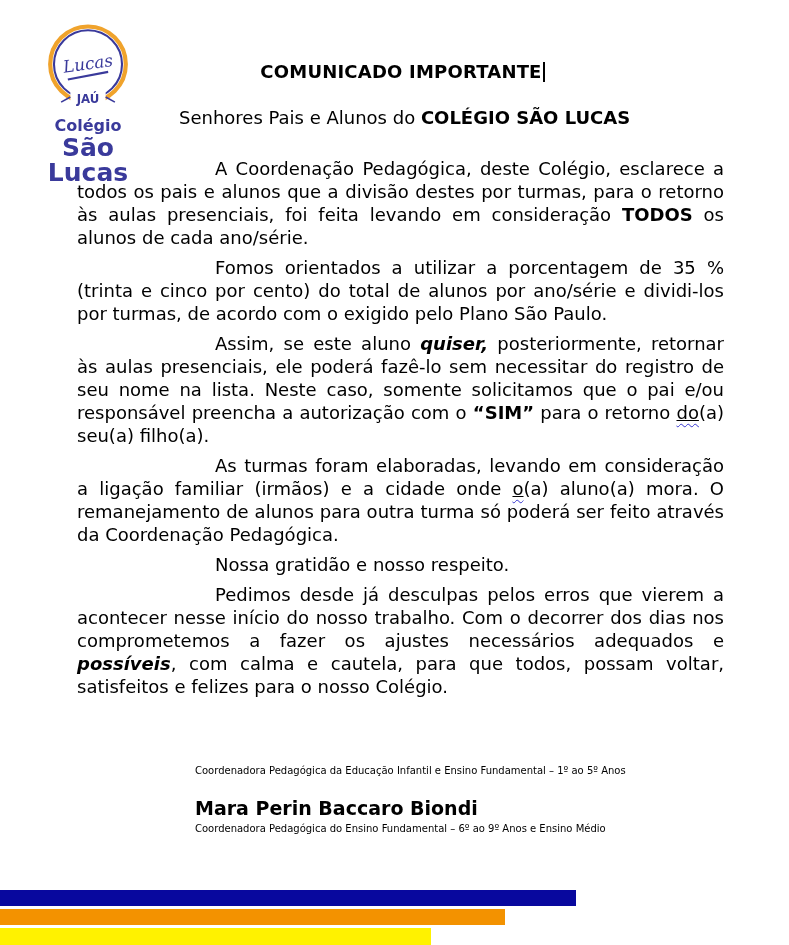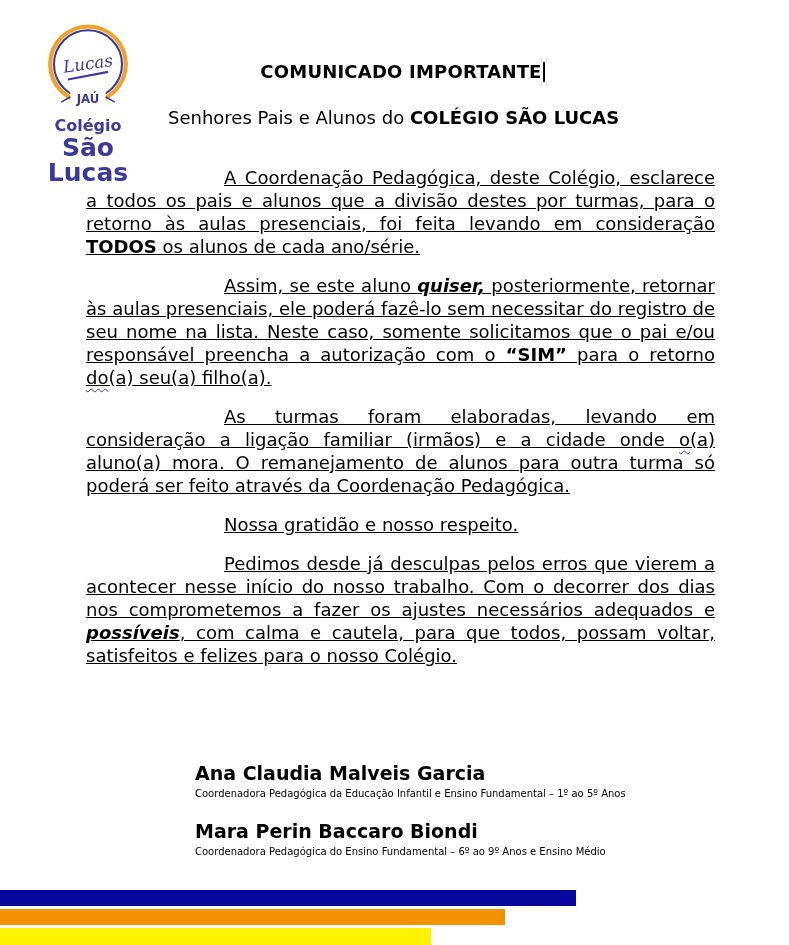--- a/index.html
+++ b/index.html
@@ -16,27 +16,27 @@
   .logo svg{display:block;margin:0 auto;}
   .logo-colegio{font-weight:bold;font-size:16px;margin-top:8px;}
   .logo-saolucas{font-weight:bold;font-size:25px;margin-top:1px;letter-spacing:0px;}
   
   .title{
     position:absolute;top:61px;left:8px;width:100%;
     text-align:center;font-weight:bold;font-size:18px;letter-spacing:.2px;
   }
   .cursor{display:inline-block;width:2px;height:20px;background:#000;vertical-align:text-bottom;margin-left:1px;}
   
-  .salutation{position:absolute;top:107px;left:168px;font-size:18px;}
+  .salutation{position:absolute;top:107px;left:179px;font-size:18px;}
   
   .body-text{
     position:absolute;top:150px;left:70px;width:661px;
     font-size:18px;line-height:23px;text-align:justify;
   }
-  .para{margin:16px;text-indent:138px;text-decoration:underline;}
+  .para{margin:7px;text-indent:138px;}
   .u-solid{text-decoration:underline;text-decoration-thickness:1px;}
   .u-wavy{text-decoration:underline wavy #3535cf;text-decoration-thickness:1px;text-underline-offset:4px;}
   
   .signatures{position:absolute;top:762px;left:195px;}
   .sig{margin-bottom:21px;}
   .sig-name{font-weight:bold;font-size:19px;line-height:1.2;}
   .sig-role{font-size:10px;margin-top:3px;}
   
   .bar{position:absolute;left:0;height:16px;}
   .bar-blue{top:890px;width:576px;}
@@ -65,29 +65,29 @@
   <div class="title">
     <span>COMUNICADO IMPORTANTE</span><span class="cursor"></span>
   </div>
 
   <div class="salutation">
     <span>Senhores Pais e Alunos do </span><b>COLÉGIO SÃO LUCAS</b>
   </div>
 
   <div class="body-text" id="body-text">
       <p class="para"><span>A Coordenação Pedagógica, deste Colégio, esclarece a todos os pais e alunos que a divisão destes por turmas, para o retorno às aulas presenciais, foi feita levando em consideração </span><span style="font-weight: bold;">TODOS</span><span> os alunos de cada ano/série.</span></p>
+      <p class="para"><span>Fomos orientados a utilizar a porcentagem de 35 % (trinta e cinco por cento) do total de alunos por ano/série e dividi-los por turmas, de acordo com o exigido pelo Plano São Paulo.</span></p>
       <p class="para"><span>Assim, se este aluno </span><span style="font-weight: bold; font-style: italic;">quiser,</span><span> posteriormente, retornar às aulas presenciais, ele poderá fazê-lo sem necessitar do registro de seu nome na lista. Neste caso, somente solicitamos que o pai e/ou responsável preencha a autorização com o </span><span style="font-weight: bold;">“SIM”</span><span> para o retorno </span><span class="u-solid"><span class="u-wavy">do</span></span><span>(a) seu(a) filho(a).</span></p>
       <p class="para"><span>As turmas foram elaboradas, levando em consideração a ligação familiar (irmãos) e a cidade onde </span><span class="u-solid"><span class="u-wavy">o</span></span><span>(a) aluno(a) mora. O remanejamento de alunos para outra turma só poderá ser feito através da Coordenação Pedagógica.</span></p>
       <p class="para"><span>Nossa gratidão e nosso respeito.</span></p>
       <p class="para"><span>Pedimos desde já desculpas pelos erros que vierem a acontecer nesse início do nosso trabalho. Com o decorrer dos dias nos comprometemos a fazer os ajustes necessários adequados e </span><span style="font-weight: bold; font-style: italic;">possíveis</span><span>, com calma e cautela, para que todos, possam voltar, satisfeitos e felizes para o nosso Colégio.</span></p>
     </div>
 
   <div class="signatures" id="signatures">
       <div class="sig">
-        <div class="sig-name">Ana Claudia Malveis Garcia</div>
         <div class="sig-role">Coordenadora Pedagógica da Educação Infantil e Ensino Fundamental – 1º ao 5º Anos</div>
       </div>
       <div class="sig">
         <div class="sig-name">Mara Perin Baccaro Biondi</div>
         <div class="sig-role">Coordenadora Pedagógica do Ensino Fundamental – 6º ao 9º Anos e Ensino Médio</div>
       </div>
     </div>
 
   <div class="bar bar-blue" style="background: rgb(8, 8, 158);"></div>
   <div class="bar bar-orange" style="background: rgb(243, 146, 0);"></div>

